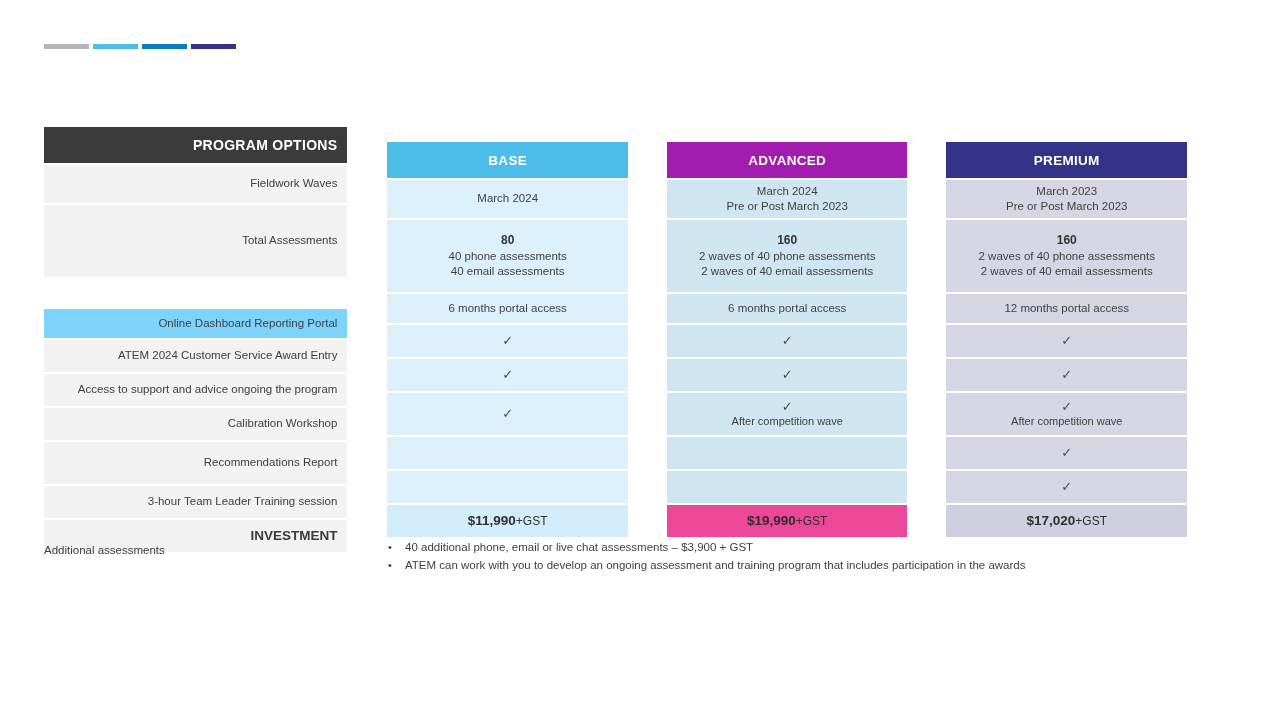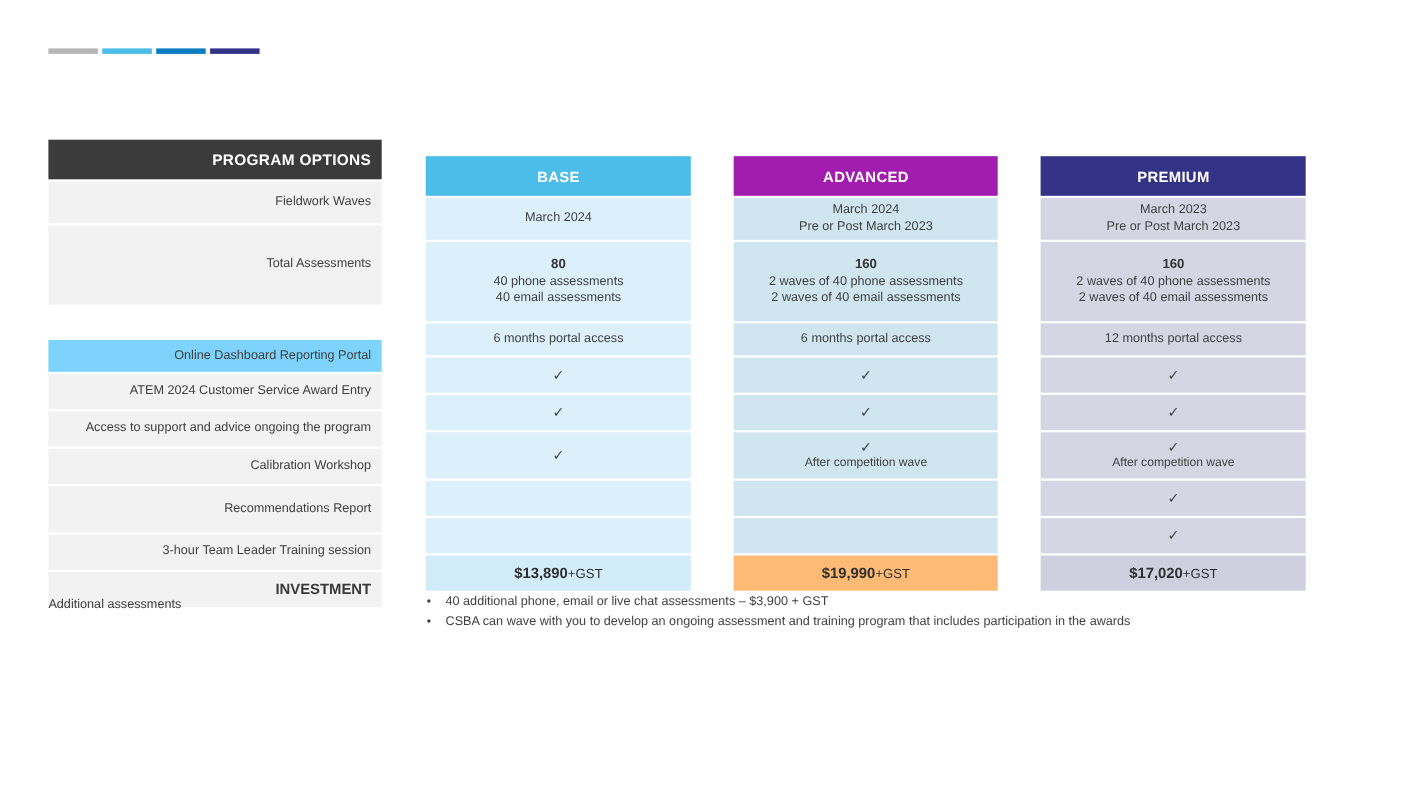--- a/index.html
+++ b/index.html
@@ -194,21 +194,21 @@
       <div class="cell h-check" style="background: rgb(220, 240, 251);">
           <div class="tick">✓</div>
         </div>
       <div class="cell h-rec" style="background: rgb(220, 240, 251);">
           <div class="tick">✓</div>
         </div>
       <div class="cell h-calib" style="background: rgb(220, 240, 251);"></div>
       <div class="cell h-team" style="background: rgb(220, 240, 251);"></div>
       <div class="cell h-invest" style="background: rgb(211, 236, 249);">
         <div class="price">
-          <span class="amt">$13,890</span><span class="gst">+GST</span>
+          <span class="amt">$11,990</span><span class="gst">+GST</span>
         </div>
       </div>
     </div>
 
     <div class="col col-plan">
       <div class="hdr" style="background: #a21caf;">ADVANCED</div>
       <div class="cell h-waves" style="background: rgb(207, 229, 239);">
           <div>March 2024</div>
           <div>Pre or Post March 2023</div>
         </div>
@@ -223,21 +223,21 @@
         </div>
       <div class="cell h-check" style="background: rgb(207, 229, 239);">
           <div class="tick">✓</div>
         </div>
       <div class="cell h-rec" style="background: rgb(207, 229, 239);">
           <div class="tick">✓</div>
           <div class="sub-note">After competition wave</div>
         </div>
       <div class="cell h-calib" style="background: rgb(207, 229, 239);"></div>
       <div class="cell h-team" style="background: rgb(207, 229, 239);"></div>
-      <div class="cell h-invest" style="background: #fdba74;">
+      <div class="cell h-invest" style="background: #ec4899;">
         <div class="price">
           <span class="amt">$19,990</span><span class="gst">+GST</span>
         </div>
       </div>
     </div>
 
     <div class="col col-plan last">
       <div class="hdr" style="background: rgb(52, 50, 135);">PREMIUM</div>
       <div class="cell h-waves" style="background: rgb(214, 213, 228);">
           <div>March 2023</div>
@@ -276,18 +276,18 @@
 
   <div id="footer">
     <div id="footer-label">Additional assessments</div>
     <div id="footer-notes">
       <div class="note-row">
         <span class="note-bullet">•</span>
         <span>40 additional phone, email or live chat assessments – $3,900 + GST</span>
       </div>
       <div class="note-row">
         <span class="note-bullet">•</span>
-        <span>CSBA can wave with you to develop an ongoing assessment and training program that includes participation in the awards</span>
+        <span>ATEM can work with you to develop an ongoing assessment and training program that includes participation in the awards</span>
       </div>
     </div>
   </div>
 
 </div>
 
 </body></html>

